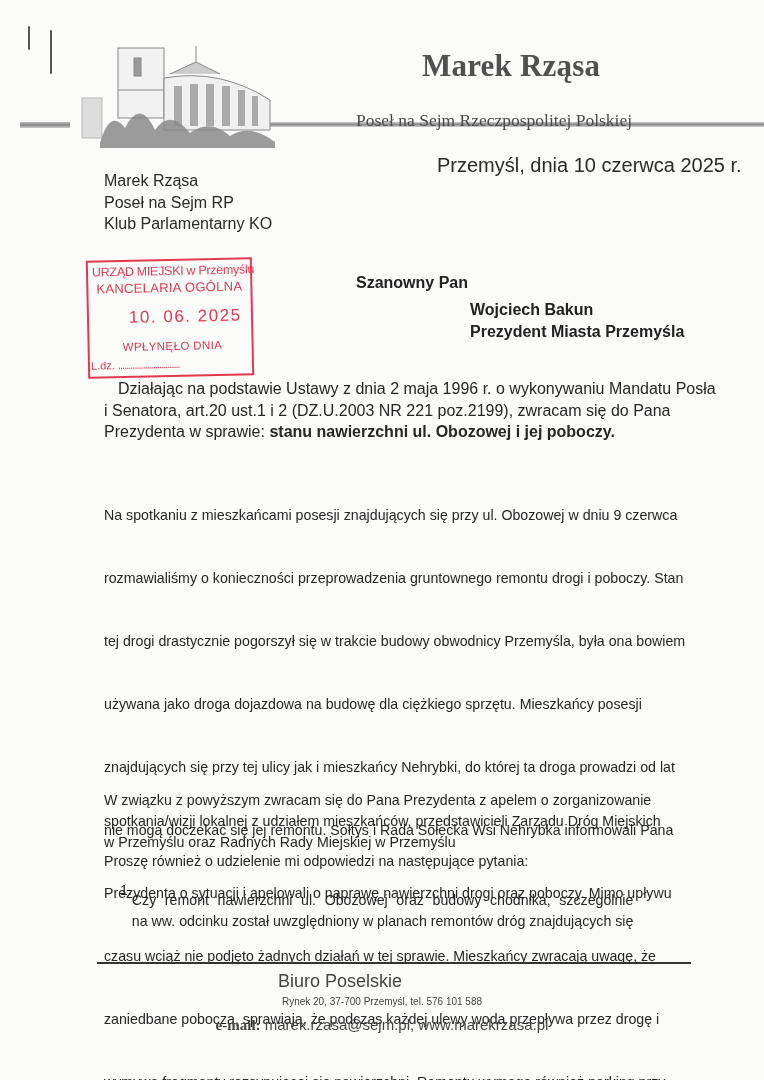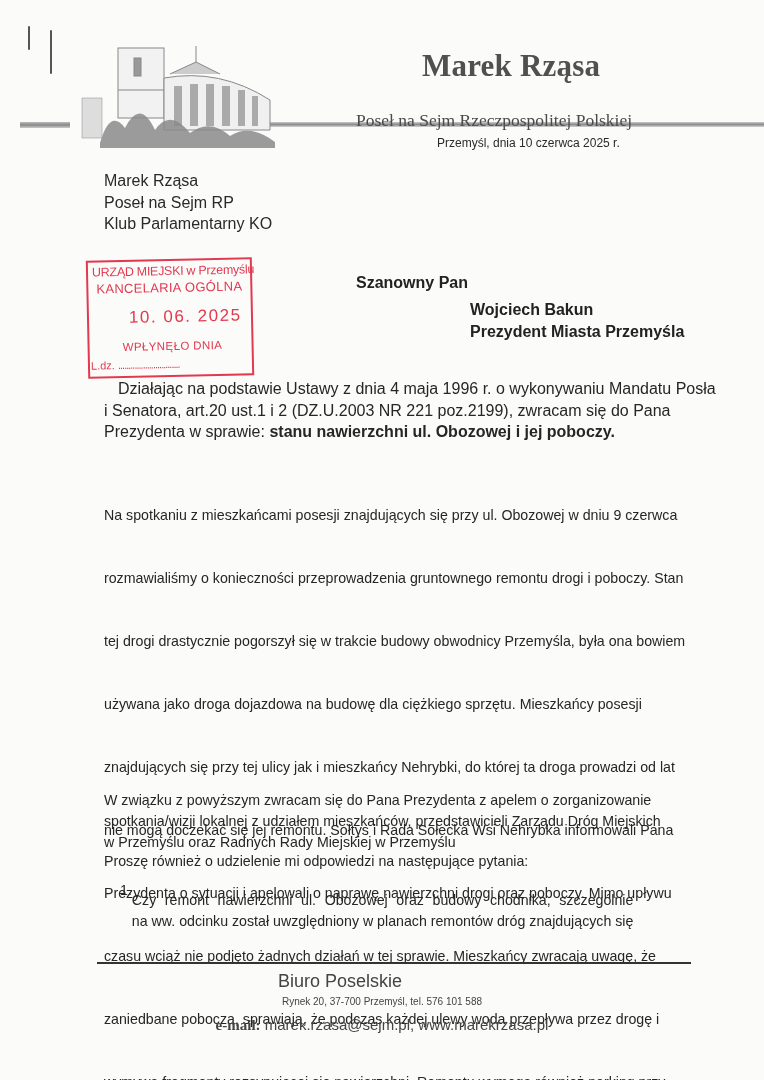--- a/index.html
+++ b/index.html
@@ -27,21 +27,21 @@
   .hdr-rule-left {
     left: 20px; top: 122px; width: 50px; height: 6px;
     background: linear-gradient(#bbb, #888 50%, #ccc);
   }
   .hdr-rule-right {
     left: 270px; top: 122px; width: 494px; height: 5px;
     background: linear-gradient(#c9c9c9, #8d8d8d 50%, #d2d2d2);
   }
   .logo { left: 70px; top: 38px; width: 210px; height: 110px; }
 
-  .date { left: 437px; top: 136px; font-size: 12px; }
+  .date { left: 437px; top: 154px; font-size: 20px; }
   .sender { left: 104px; top: 170px; font-size: 16px; line-height: 21.5px; }
   .sender div { white-space: nowrap; }
 
   
   .stamp {
     left: 87px; top: 259px; width: 162px; height: 114px;
     border: 2px solid #e2394f;
     transform: rotate(-1.2deg);
     color: #e23a50;
     font-family: "Liberation Sans Narrow", "Liberation Sans", sans-serif;
@@ -130,21 +130,21 @@
   </div>
 </div>
 
 <div class="abs addr-greet">Szanowny Pan</div>
 <div class="abs addr-name">
   <div>Wojciech Bakun</div>
   <div>Prezydent Miasta Przemyśla</div>
 </div>
 
 <div class="abs p-intro">
-  <span class="line first">Działając na podstawie Ustawy z dnia 4 maja 1996 r. o wykonywaniu Mandatu Posła</span>
+  <span class="line first">Działając na podstawie Ustawy z dnia 2 maja 1996 r. o wykonywaniu Mandatu Posła</span>
   <span class="line">i Senatora, art.20 ust.1 i 2 (DZ.U.2003 NR 221 poz.2199), zwracam się do Pana</span>
   <span class="line last"><span>Prezydenta w sprawie: </span><span class="bold">stanu nawierzchni ul. Obozowej i jej poboczy.</span></span>
 </div>
 
 <div class="abs body-text p-main" style="width:506px; white-space:pre;">
   <span class="line">  Na spotkaniu z mieszkańcami posesji znajdujących się przy ul. Obozowej w dniu 9 czerwca</span>
   <span class="line">rozmawialiśmy o konieczności przeprowadzenia gruntownego remontu drogi  i poboczy. Stan</span>
   <span class="line">tej drogi drastycznie pogorszył się w trakcie budowy obwodnicy Przemyśla, była ona bowiem</span>
   <span class="line">używana jako droga dojazdowa na budowę dla ciężkiego sprzętu. Mieszkańcy posesji</span>
   <span class="line">znajdujących się przy tej ulicy jak i mieszkańcy Nehrybki, do której ta droga prowadzi od lat</span>

